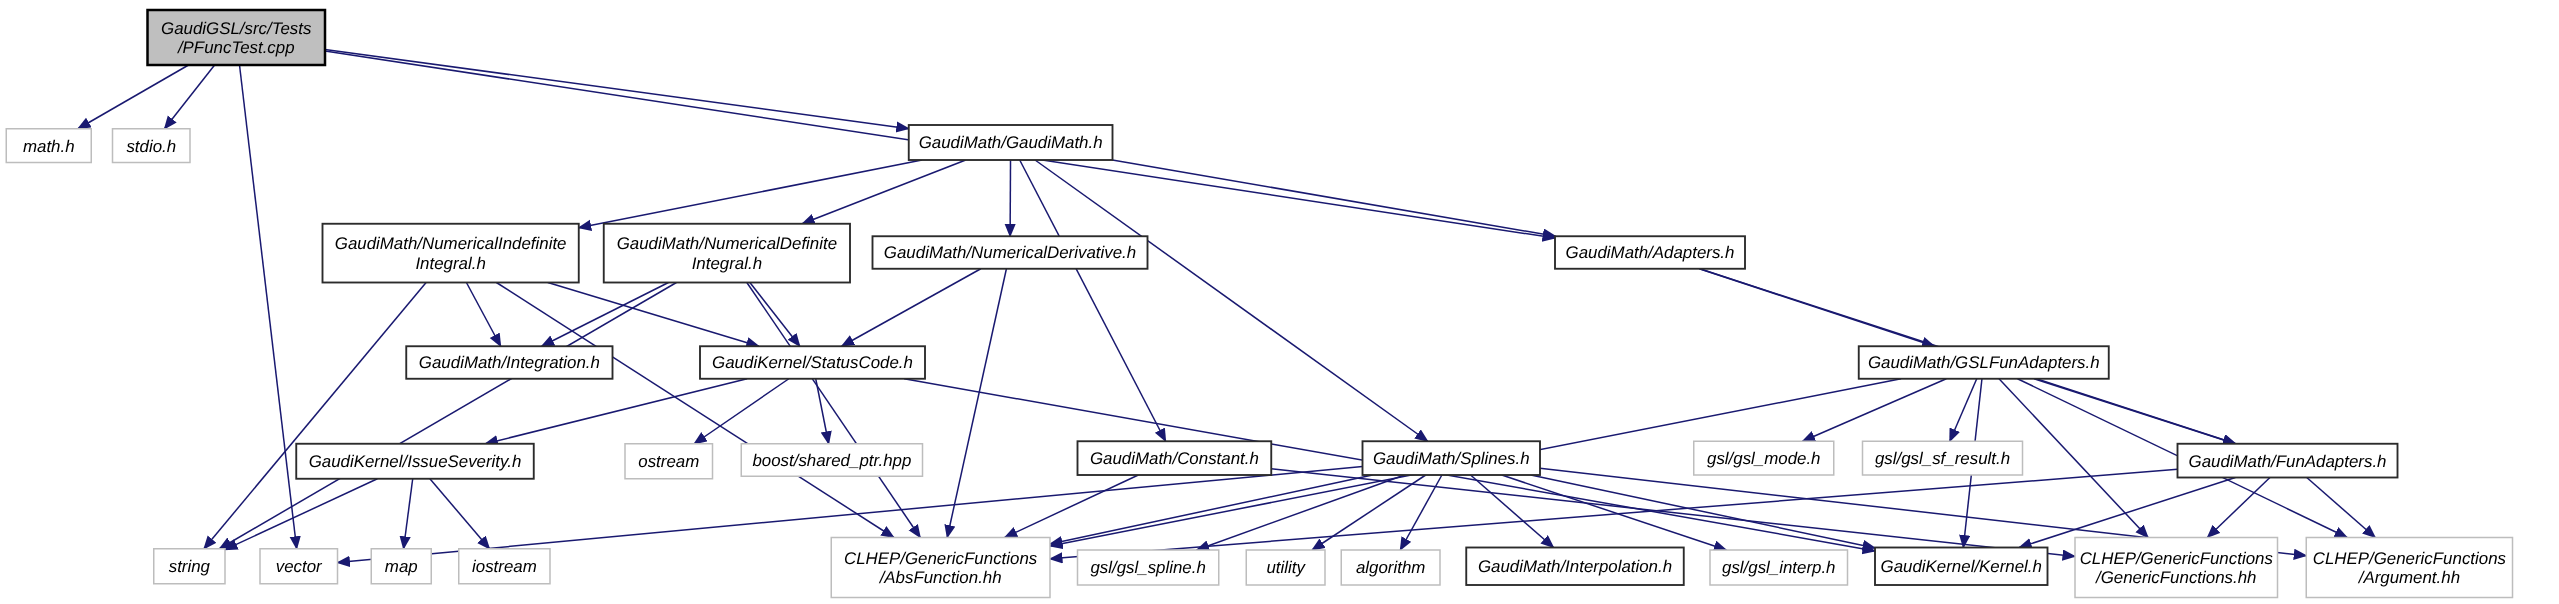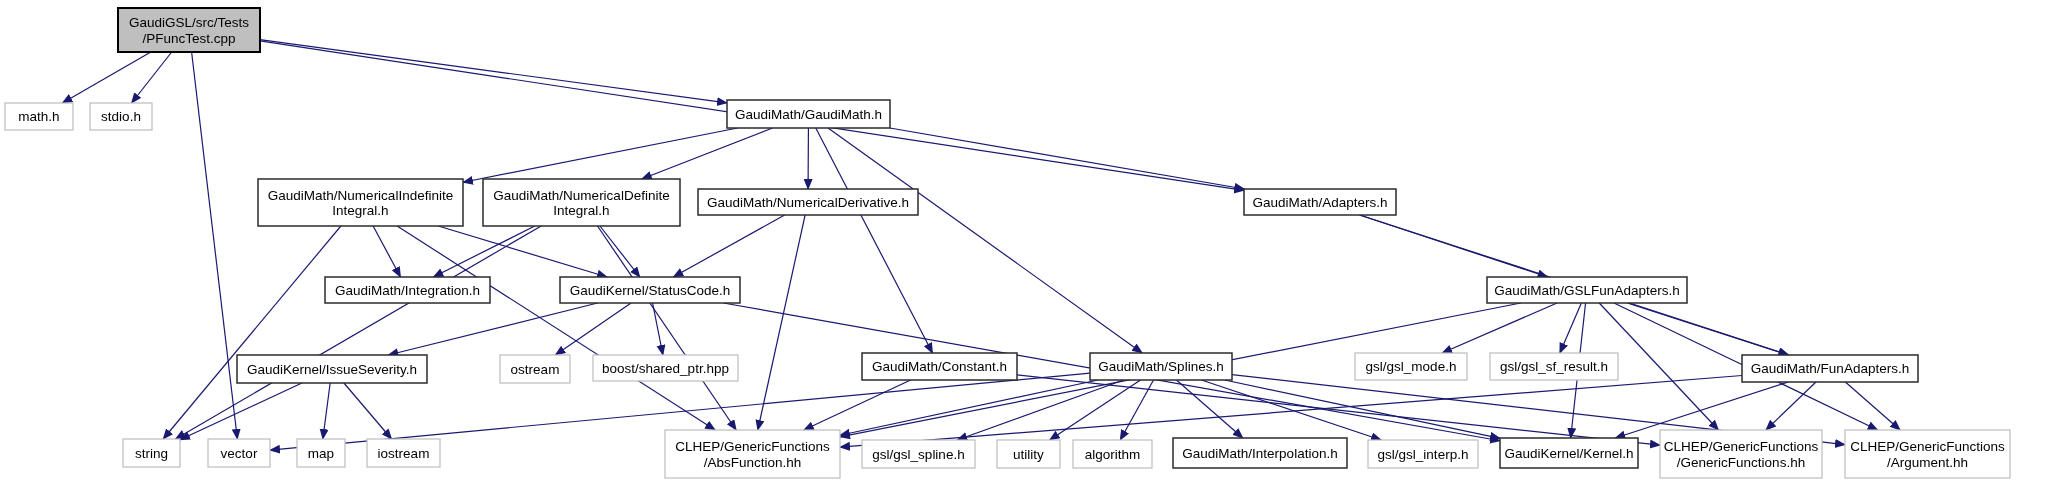--- a/index.html
+++ b/index.html
@@ -6,20 +6,21 @@
     margin: 0;
     padding: 0;
     background: #ffffff;
   }
   .graph-wrap {
     position: relative;
     width: 2047px;
     height: 483px;
     background: #ffffff;
     font-family: "Liberation Sans", sans-serif;
+    font-style: italic;
   }
   svg text {
     font-family: "Liberation Sans", sans-serif;
     font-size: 13.5px;
     fill: #000000;
     text-anchor: middle;
   }
   svg .edge {
     fill: none;
   }

